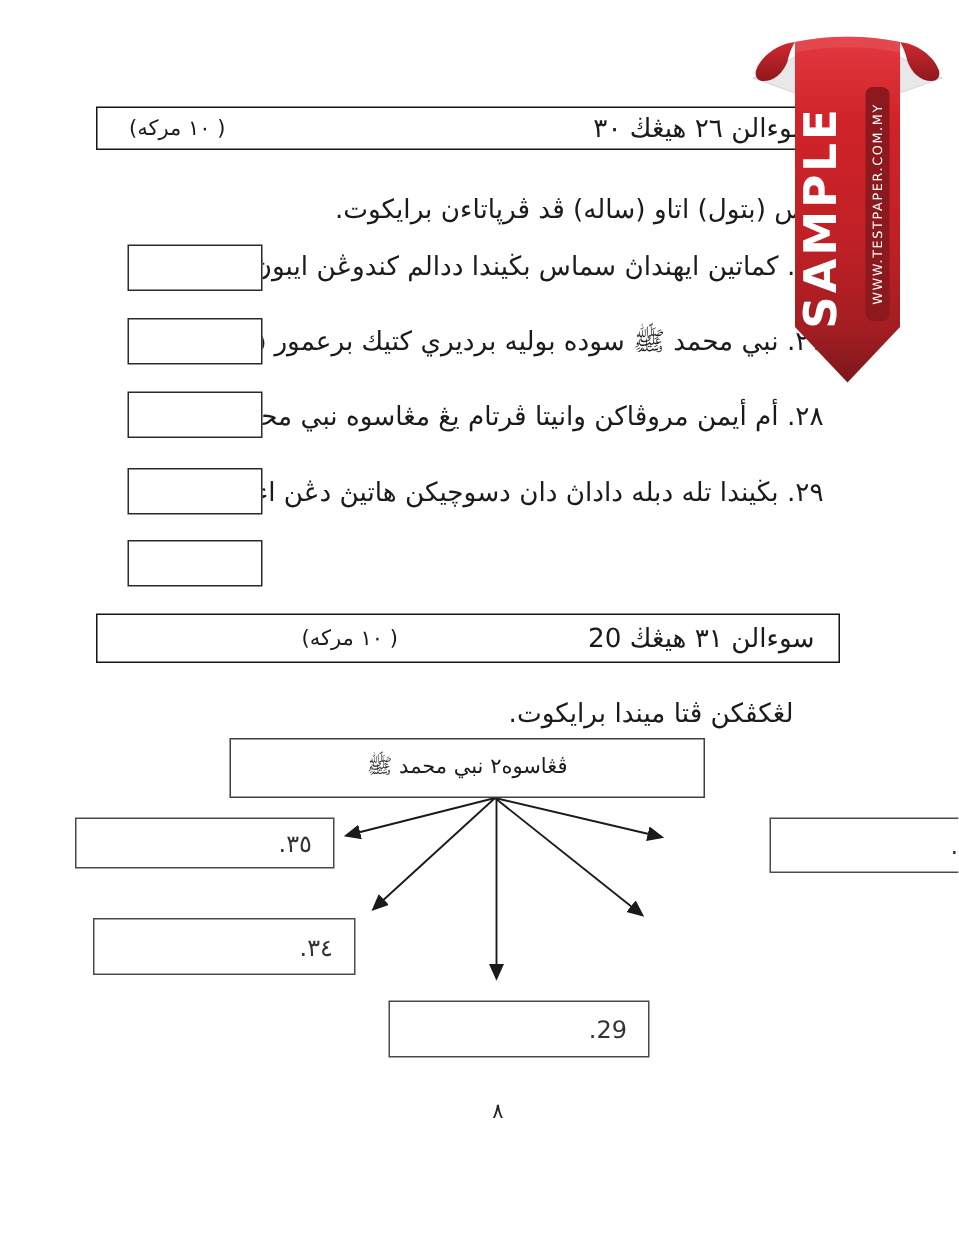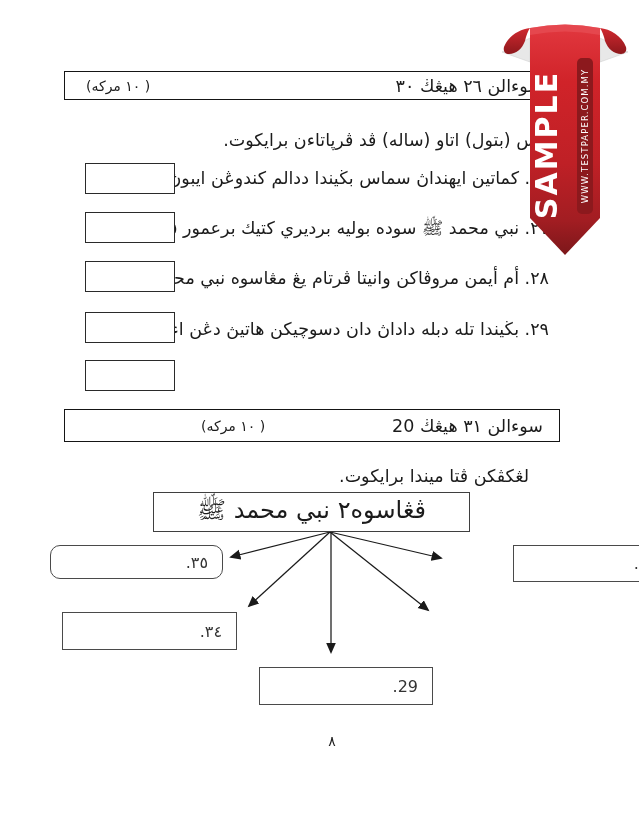--- a/index.html
+++ b/index.html
@@ -43,33 +43,33 @@
     position:absolute;left:85px;width:88px;height:29px;
     border:1.4px solid #2a2a2a;background:#fff;
   }
   .b26{top:163px;} .b27{top:212px;} .b28{top:261px;}
   .b29{top:312px;} .b30{top:360px;}
   
   .mcenter{
     position:absolute;left:153px;top:492px;width:315px;height:38px;
     border:1.3px solid #3f3f3f;background:#fff;
     display:flex;align-items:center;justify-content:center;
-    direction:rtl;white-space:nowrap;font-size:24px;
+    direction:rtl;white-space:nowrap;font-size:14px;
   }
   .node{
     position:absolute;border:1.2px solid #4a4a4a;background:#fff;
     direction:rtl;font-size:16px;color:#333;
     display:flex;align-items:center;
     padding-right:14px;box-sizing:border-box;
   }
   .n31{left:469px;top:545px;width:158px;height:37px;margin-left:44px;}
   .n32{left:447px;top:618px;width:165px;height:35px;}
   .n33{left:259px;top:667px;width:174px;height:38px;}
   .n34{left:62px;top:612px;width:175px;height:38px;}
-  .n35{left:50px;top:545px;width:173px;height:34px;border-radius:10px;}
+  .n35{left:50px;top:545px;width:173px;height:34px;}
   .arrows{position:absolute;left:0;top:0;width:639px;height:829px;pointer-events:none;}
   
   .pagenum{
     position:absolute;left:300px;top:733px;width:64px;
     text-align:center;font-size:14px;color:#222;
   }
   
   .ribbon{position:absolute;left:498px;top:20px;width:140px;height:245px;}
   .ribbon svg{display:block;}
 </style>

